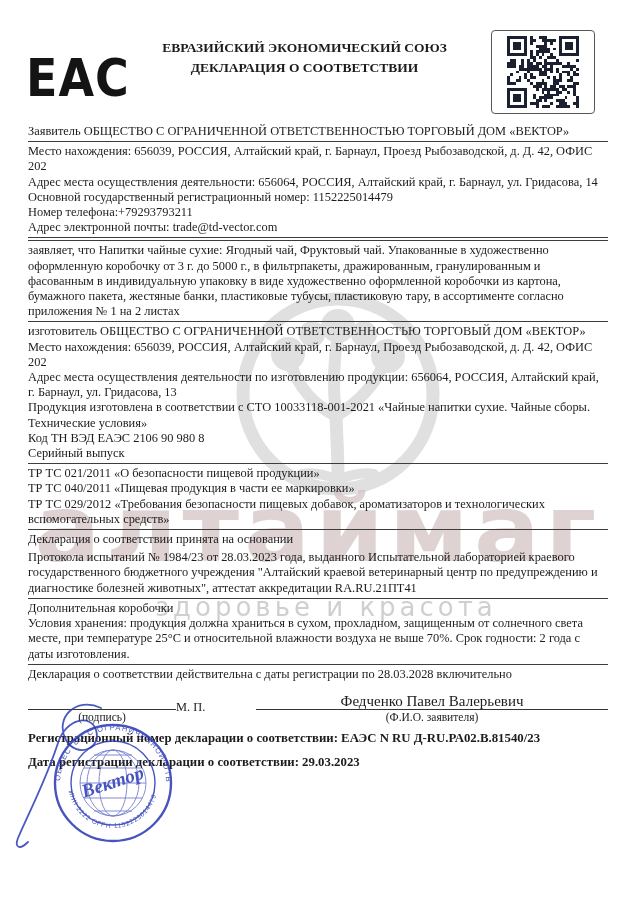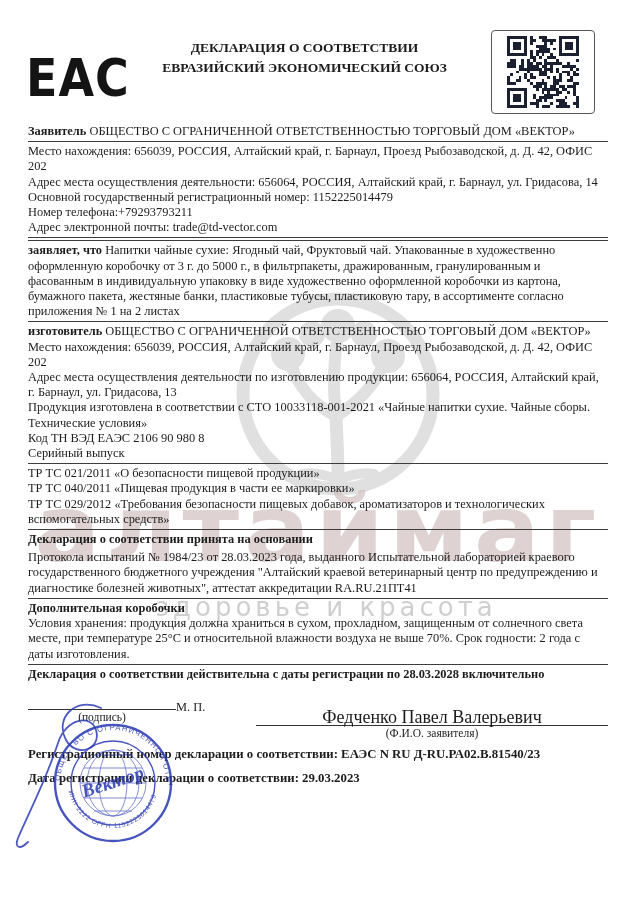--- a/index.html
+++ b/index.html
@@ -34,31 +34,31 @@
   }
   .titles { flex:1; text-align:center; font-weight:bold; font-size:13.5px; line-height:20px; padding-top:8px; }
   .qr-box {
     width:104px; height:84px; border:1.5px solid #555; border-radius:4px;
     display:flex; align-items:center; justify-content:center; background:#fff;
   }
   .qr-box svg { width:72px; height:72px; }
   
   .content { position:relative; z-index:1; margin:10px 28px 0 28px; font-size:12.4px; line-height:15.2px; }
   .content p { margin:0; }
-  .lbl { font-weight:bold; }
+  .lbl { font-weight:normal; }
   hr.rule { border:none; border-top:1.4px solid #3c3c3c; margin:2px 0; }
   .sech { margin:4px 0 3px 0; }
   .gap-top { margin-top:3px !important; }
   
   .sig-row { position:relative; z-index:1; display:flex; margin:12px 28px 4px 28px; font-size:12.4px; }
   .sig-left { width:148px; padding-top:15px; }
   .sig-mp { width:58px; padding-top:6px; }
   .sig-right { flex:1; margin-left:22px; text-align:center; }
   .sig-line { border-bottom:1.2px solid #333; height:1px; width:100%; }
-  .sig-name { font-size:18px; line-height:15px;margin-top:16px; }
+  .sig-name { font-size:15px; line-height:15px; }
   .sig-cap { font-size:11.5px; line-height:14px; color:#222; }
   .reg { position:relative; z-index:1; margin:4px 28px 0 28px; font-weight:bold; font-size:12.8px; line-height:20px; }
   
   .stamp { position:absolute; left:38px; top:708px; z-index:3; opacity:.88; }
   .signature-ink { position:absolute; left:6px; top:688px; z-index:4; opacity:.9; }
 </style>
 </head>
 <body>
 
 <div class="page">
@@ -82,22 +82,22 @@
         <circle cx="132" cy="46" r="13"></circle>
       </g>
     </svg>
     <div class="wm-brand">алтаймаг</div>
     <div class="wm-tagline">здоровье и красота</div>
   </div>
 
   <div class="header">
     <div class="eac">ЕАС</div>
     <div class="titles">
+      <div>ЕВРАЗИЙСКИЙ ЭКОНОМИЧЕСКИЙ СОЮЗ</div>
       <div>ДЕКЛАРАЦИЯ О СООТВЕТСТВИИ</div>
-      <div>ЕВРАЗИЙСКИЙ ЭКОНОМИЧЕСКИЙ СОЮЗ</div>
     </div>
     <div class="qr-box">
       <svg viewBox="0 0 25 25" shape-rendering="crispEdges">
         <g fill="#1b2030">
           <path d="M0 0h7v7h-7zM1 1v5h5v-5z" fill-rule="evenodd"></path>
             <rect x="2" y="2" width="3" height="3"></rect>
           <path d="M18 0h7v7h-7zM19 1v5h5v-5z" fill-rule="evenodd"></path>
             <rect x="20" y="2" width="3" height="3"></rect>
           <path d="M0 18h7v7h-7zM1 19v5h5v-5z" fill-rule="evenodd"></path>
             <rect x="2" y="20" width="3" height="3"></rect>

